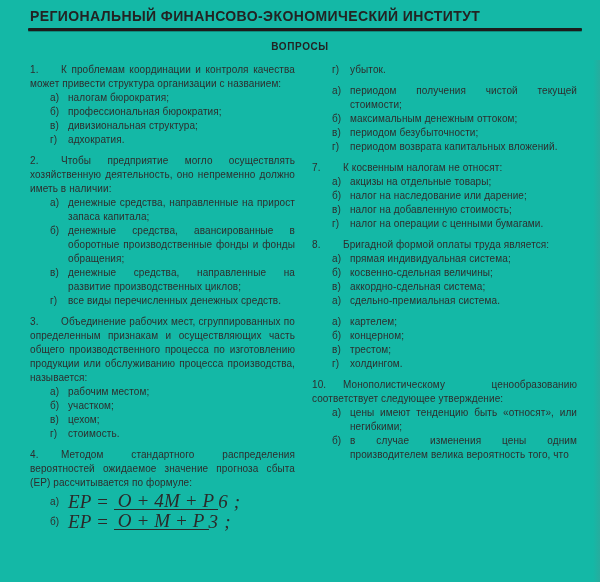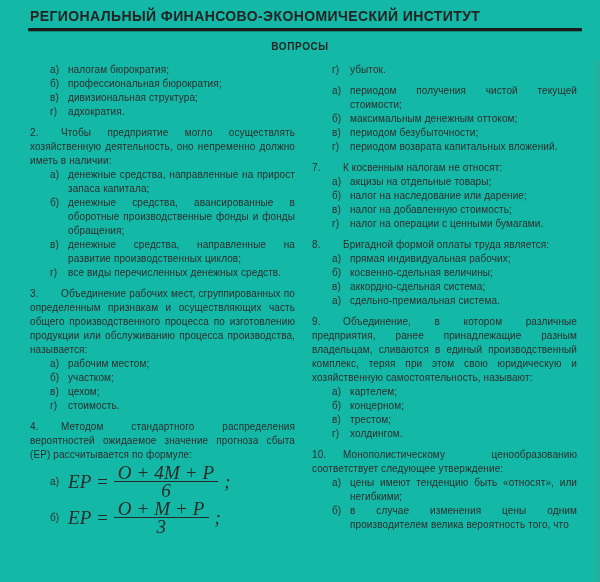--- a/index.html
+++ b/index.html
@@ -68,22 +68,22 @@
     font-family: "Liberation Serif", serif;
     font-style: italic;
     font-size: 19px;
     display: flex;
     align-items: center;
     gap: 5px;
     color: #2a2a2a;
   }
   .frac {
     display: inline-flex;
-    flex-direction: column;
-    align-items: center;
+    flex-direction: row;
+    align-items: flex-start;
     line-height: 15px;
   }
   .frac .num { border-bottom: 1px solid #2a2a2a; padding: 0 4px 1px; }
   .frac .den { padding-top: 1px; }
   .suffix { margin-left: 1px; }
   .scan-edge {
     position: absolute;
     top: 60px;
     right: 0;
     width: 7px;
@@ -97,20 +97,21 @@
 
 <div class="page">
   <div class="header">
     <div class="institute">РЕГИОНАЛЬНЫЙ ФИНАНСОВО-ЭКОНОМИЧЕСКИЙ ИНСТИТУТ</div>
     <div class="rule"></div>
   </div>
   <div class="title">ВОПРОСЫ</div>
   <div class="cols">
     <div class="col">
         <div class="question">
+          <p class="q-text"><span class="q-num">1.</span><span>К проблемам координации и контроля качества может привести структура организации с названием:</span></p>
           <div class="opt">
             <span class="opt-marker">а)</span>
             <div class="opt-text">налогам бюрократия;</div>
           </div>
           <div class="opt">
             <span class="opt-marker">б)</span>
             <div class="opt-text">профессиональная бюрократия;</div>
           </div>
           <div class="opt">
             <span class="opt-marker">в)</span>
@@ -226,37 +227,36 @@
           </div>
           <div class="opt">
             <span class="opt-marker">г)</span>
             <div class="opt-text">налог на операции с ценными бумагами.</div>
           </div>
         </div>
         <div class="question">
           <p class="q-text"><span class="q-num">8.</span><span>Бригадной формой оплаты труда является:</span></p>
           <div class="opt">
             <span class="opt-marker">а)</span>
-            <div class="opt-text">прямая индивидуальная рабочих;</div>
+            <div class="opt-text">прямая индивидуальная система;</div>
           </div>
           <div class="opt">
             <span class="opt-marker">б)</span>
             <div class="opt-text">косвенно-сдельная величины;</div>
           </div>
           <div class="opt">
             <span class="opt-marker">в)</span>
             <div class="opt-text">аккордно-сдельная система;</div>
           </div>
           <div class="opt">
             <span class="opt-marker">а)</span>
             <div class="opt-text">сдельно-премиальная система.</div>
           </div>
         </div>
         <div class="question">
-          <p class="q-text"><span class="q-num">9.</span><span>Объединение, в котором различные предприятия, ранее принадлежащие разным владельцам, сливаются в единый производственный комплекс, теряя при этом свою юридическую и хозяйственную самостоятельность, называют:</span></p>
           <div class="opt">
             <span class="opt-marker">а)</span>
             <div class="opt-text">картелем;</div>
           </div>
           <div class="opt">
             <span class="opt-marker">б)</span>
             <div class="opt-text">концерном;</div>
           </div>
           <div class="opt">
             <span class="opt-marker">в)</span>

